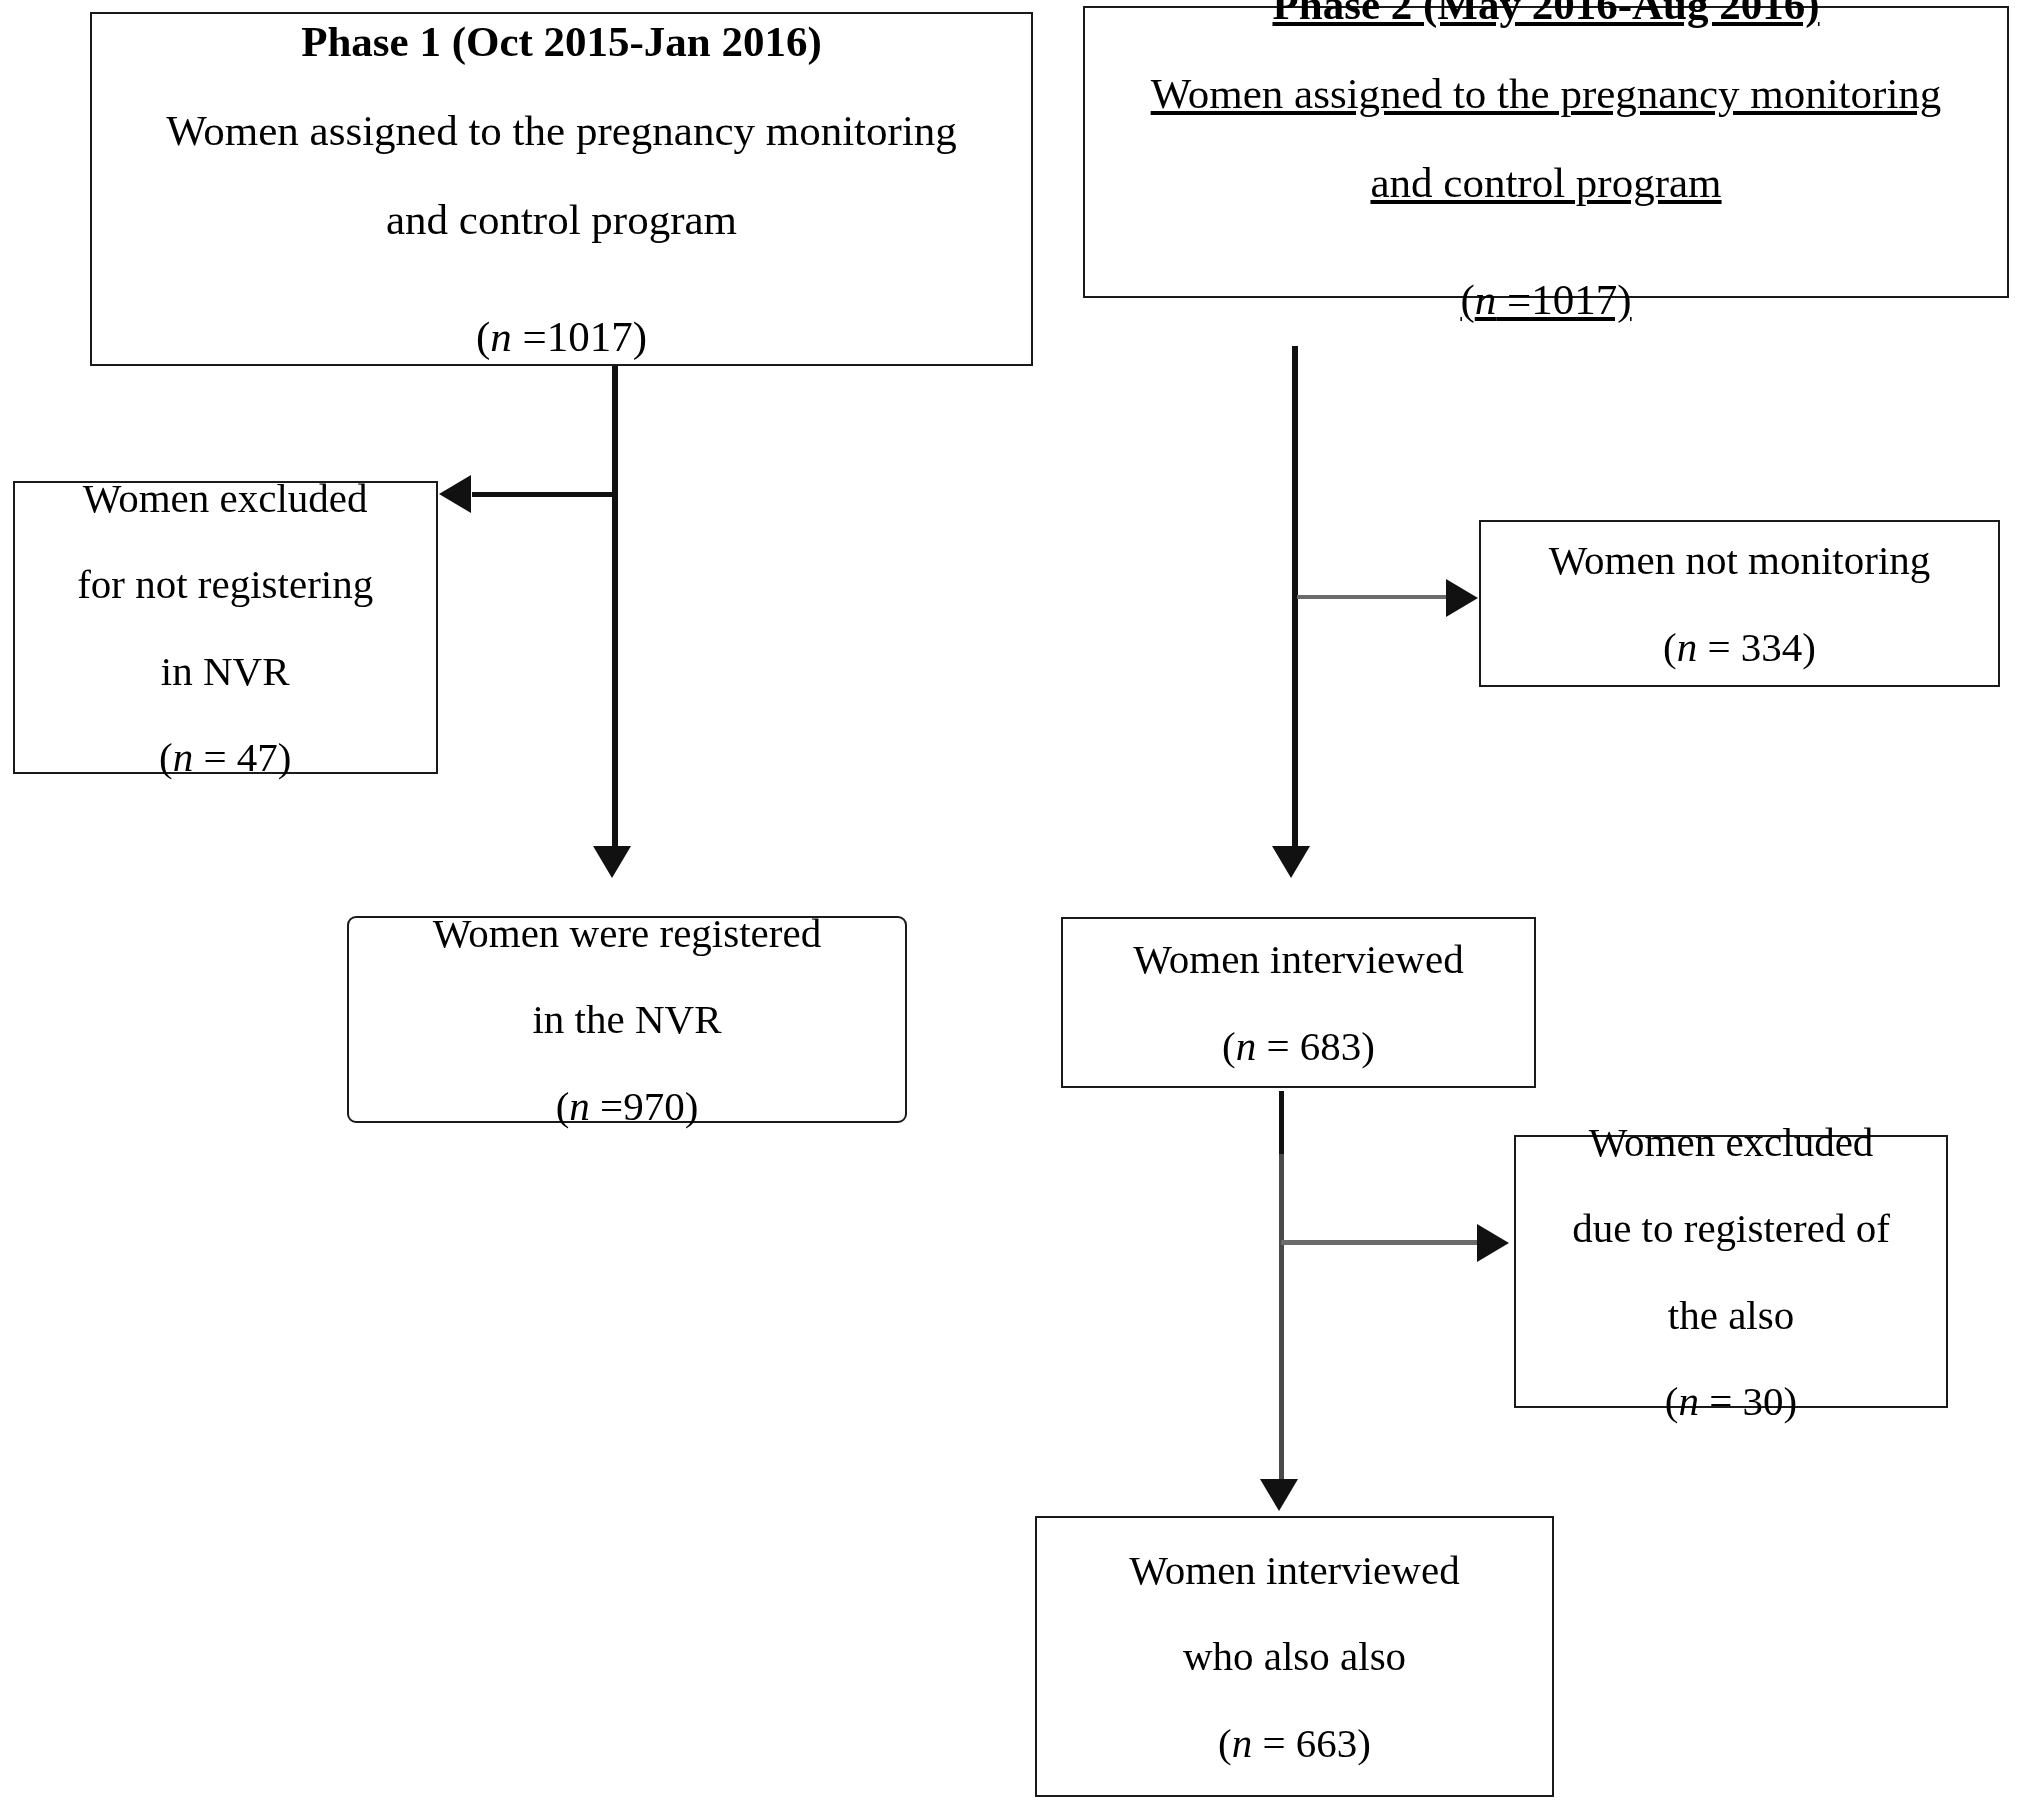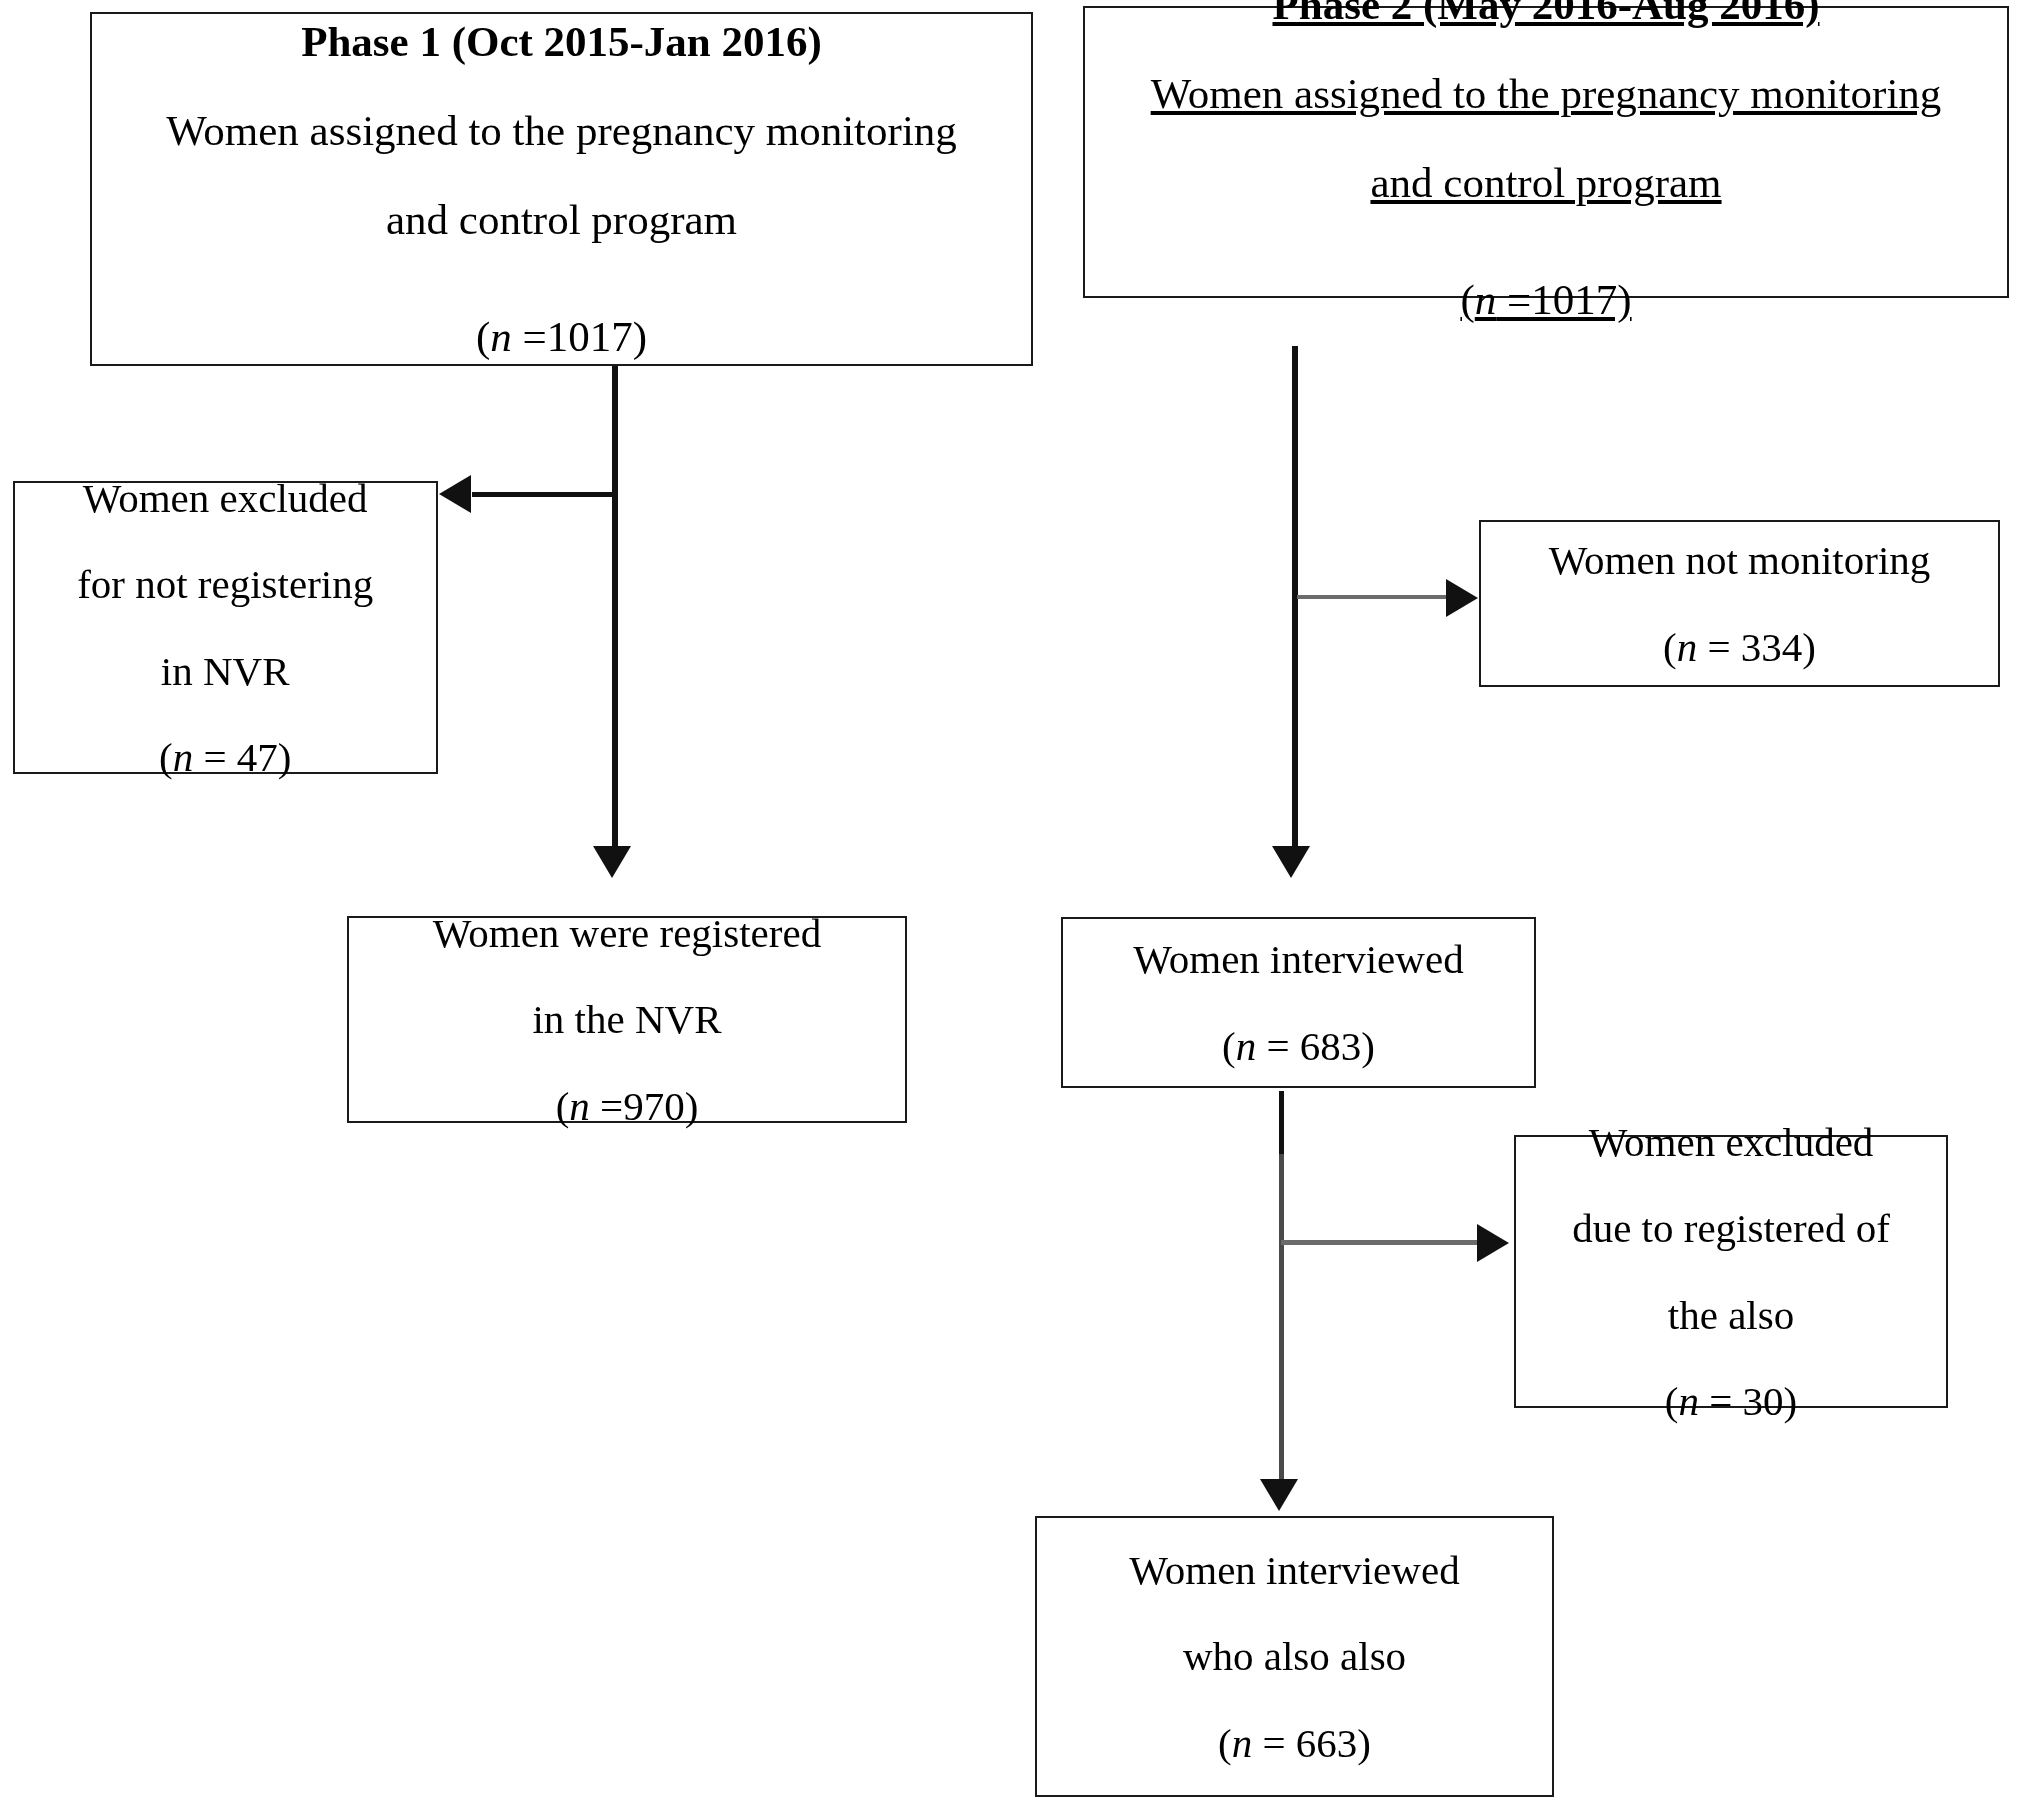--- a/index.html
+++ b/index.html
@@ -56,20 +56,21 @@
     left: 12.7px; top: 481px; width: 425px; height: 293px;
     font-size: 41px;
   }
   #node-not-interviewed {
     left: 1479px; top: 520px; width: 521px; height: 167px;
     font-size: 41px;
   }
   #node-registered-nvr {
     left: 347px; top: 916px; width: 560px; height: 207px;
     font-size: 41px;
+    border-radius: 9px;
   }
   #node-interviewed {
     left: 1061px; top: 917px; width: 475px; height: 171px;
     font-size: 41px;
   }
   #node-excluded-invalid {
     left: 1514px; top: 1135px; width: 434px; height: 273px;
     font-size: 41px;
   }
   #node-interviewed-nvr {

